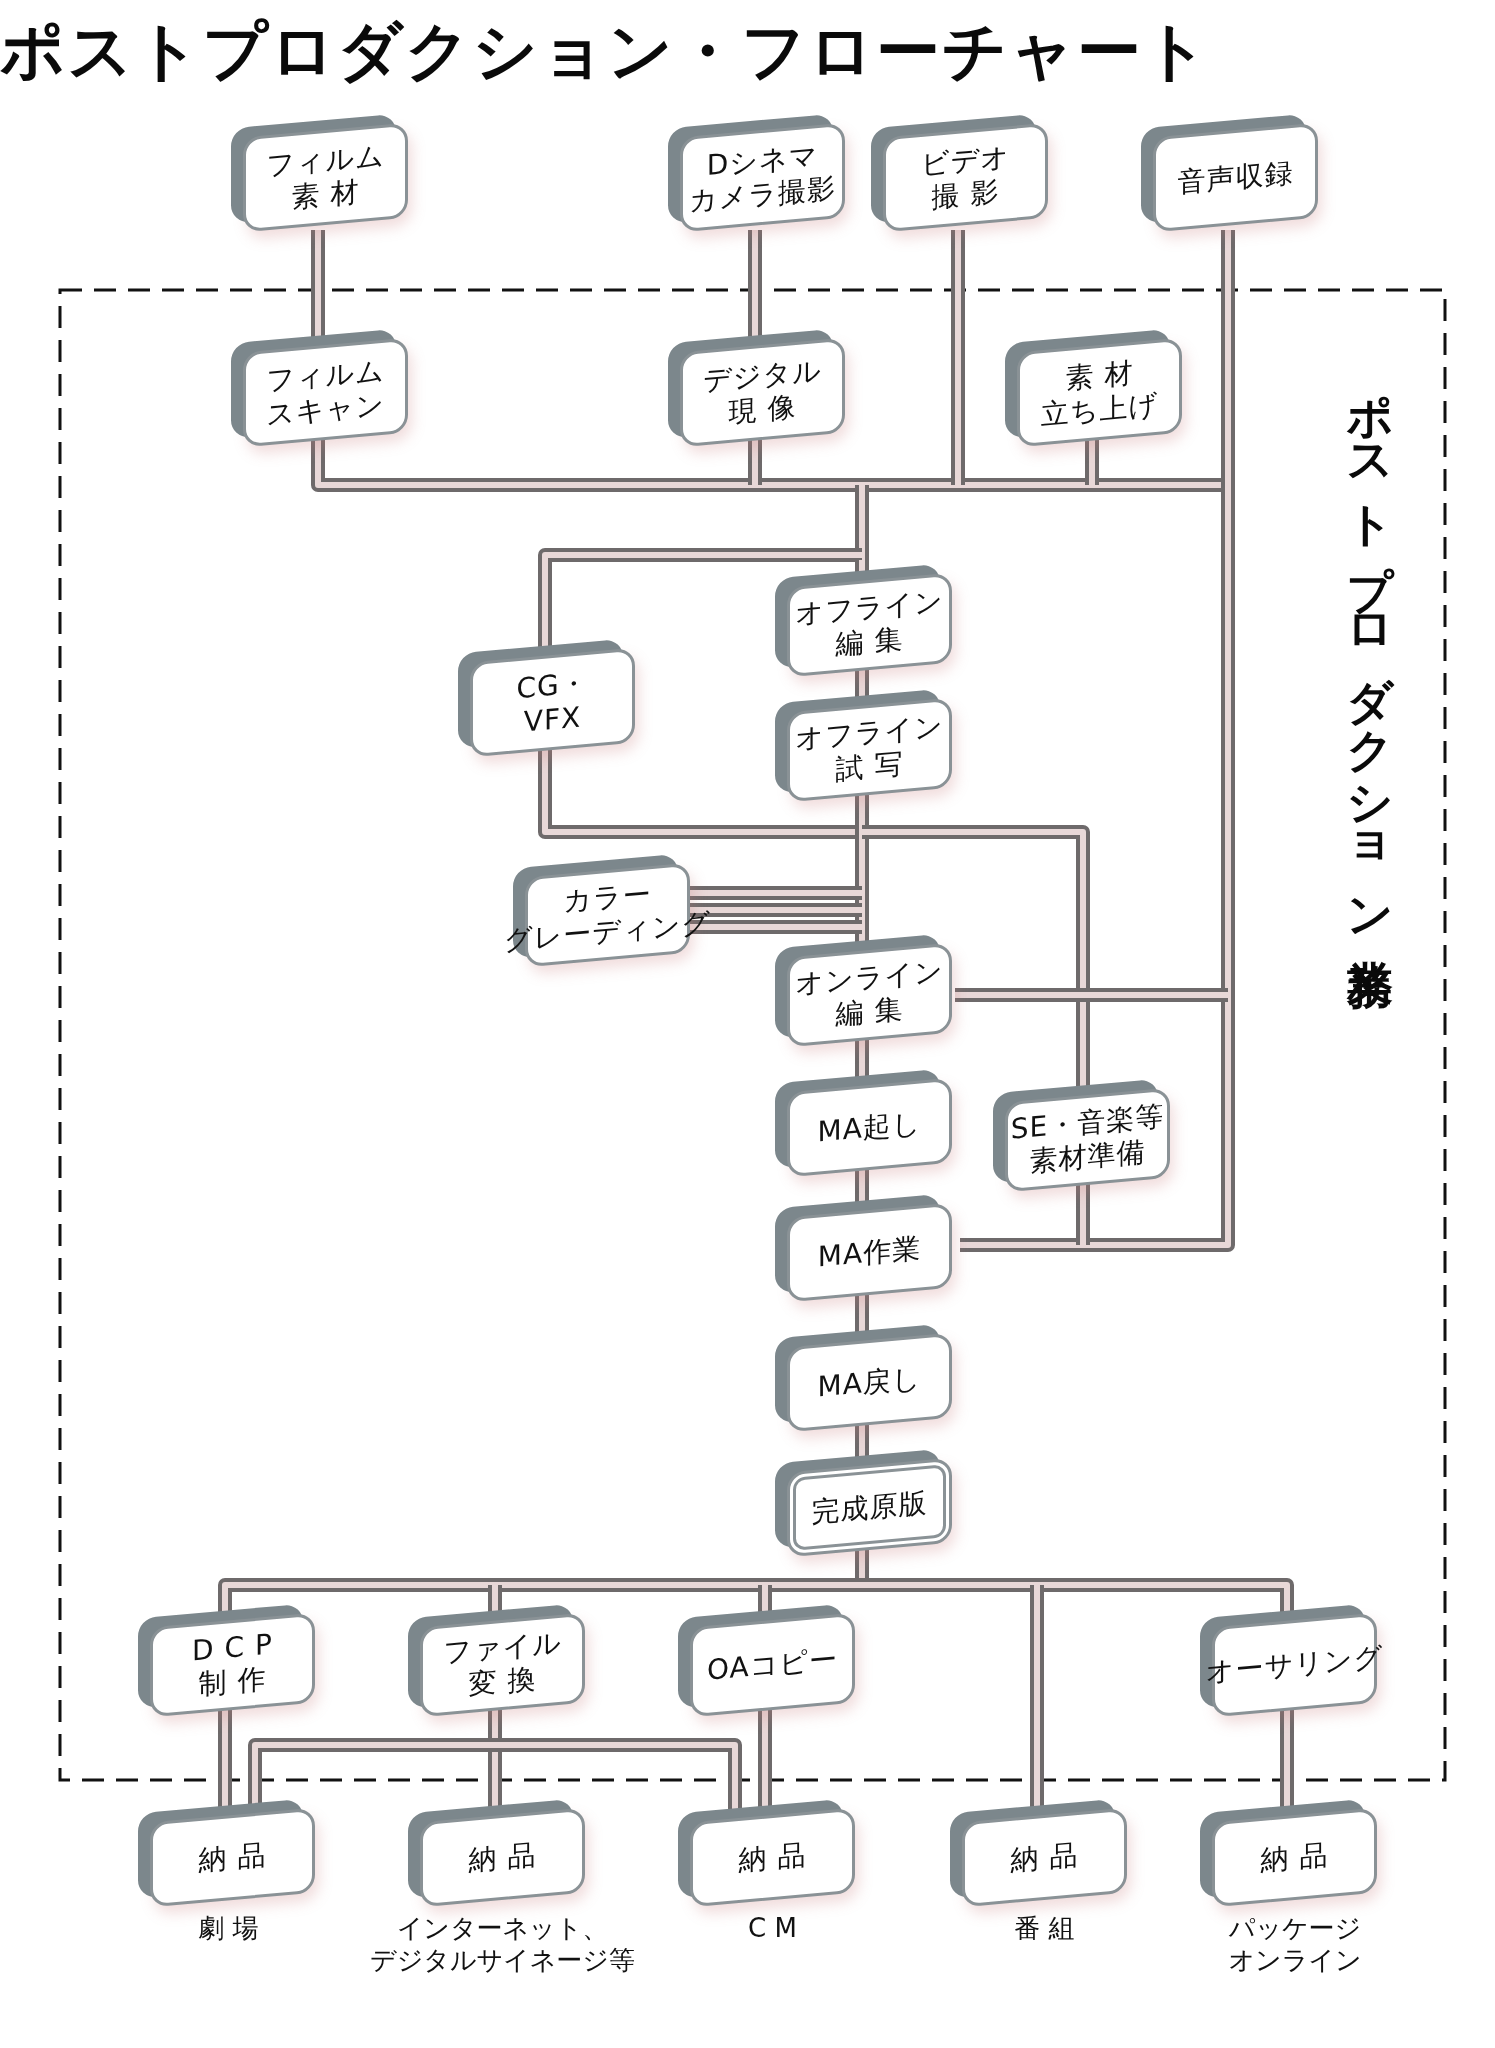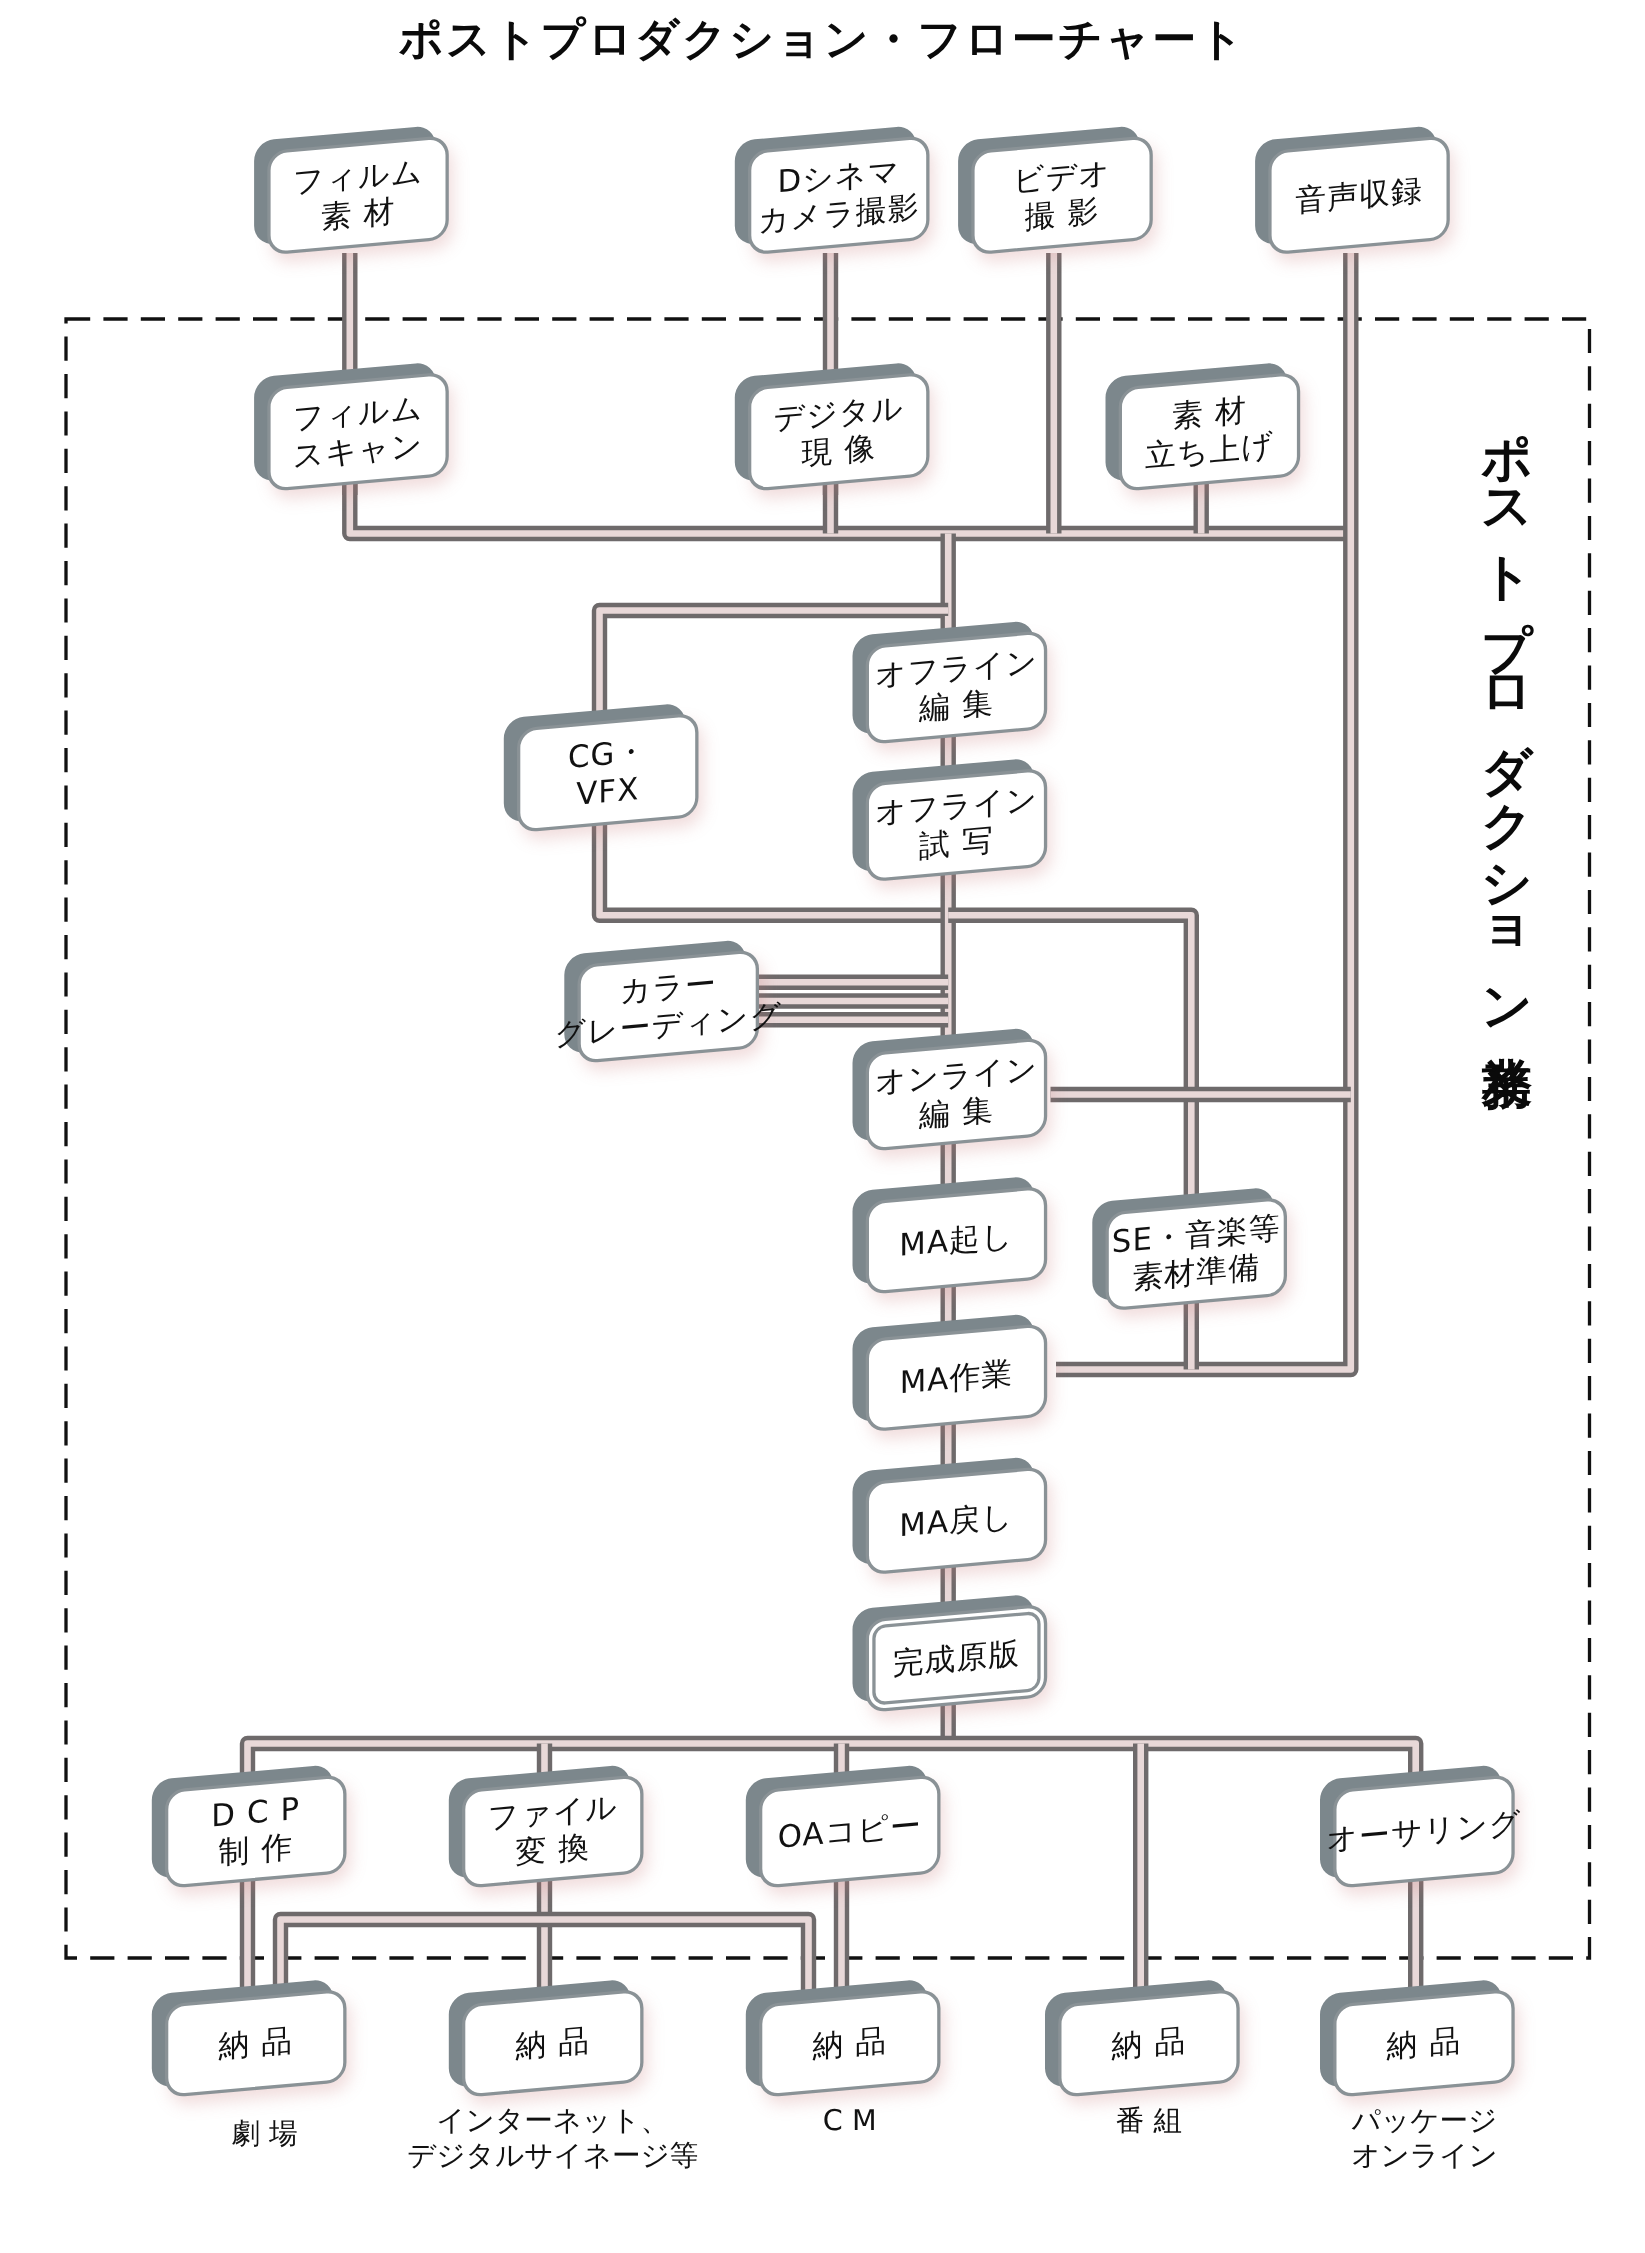--- a/index.html
+++ b/index.html
@@ -1,19 +1,19 @@
 <!DOCTYPE html>
 <html><head>
   <meta charset="utf-8">
   <style>
     html, body { margin: 0; padding: 0; background: #ffffff; }
     body { width: 1495px; height: 2048px; position: relative; overflow: hidden;
            font-family: "DejaVu Sans", sans-serif; color: #111; }
-    .title { position: absolute; left: 0; top: 8px; width: 1495px; text-align: center;
-             font-family: "DejaVu Sans", sans-serif; font-weight: bold; font-size: 40px;
+    .title { position: absolute; left: 0; top: 8px; width: 1495px; 
+             font-family: "DejaVu Sans", sans-serif; font-weight: bold; font-size: 64px;
              letter-spacing: 2px; color: #0a0a0a; }
     .side-label { position: absolute; left: 1338px; top: 360px; width: 64px;
                   writing-mode: vertical-rl; font-weight: bold; font-size: 46px;
                   letter-spacing: 4px; color: #0a0a0a; }
     #diagram { position: absolute; left: 0; top: 0; }
     .node { position: absolute; }
     .node .body { position: absolute; inset: 0; border-radius: 18px; background: #fff;
                   border: 3px solid #8a9296; box-sizing: border-box;
                   display: flex; flex-direction: column; align-items: center; justify-content: center;
                   transform: skewY(-5deg); box-shadow: -12px -10px 0 0 #7c878c, 4px 8px 14px rgba(200,120,120,0.25); }
@@ -224,21 +224,21 @@
         <div class="line">納 品</div>
       </div>
     </div>
     <div class="node" style="left: 1212px; top: 1815px; width: 165px; height: 85px;">
       <div class="body">
         <div class="line">納 品</div>
       </div>
     </div>
   </div>
 <div id="captions">
-    <div class="caption" style="left: 168px; top: 1912px; width: 145px; margin-top: 12px;">
+    <div class="caption" style="left: 156px; top: 1912px; width: 145px;">
       <div>劇 場</div>
     </div>
     <div class="caption" style="left: 360px; top: 1912px; width: 285px; text-align: center;">
       <div>インターネット、</div>
       <div>デジタルサイネージ等</div>
     </div>
     <div class="caption" style="left: 700px; top: 1912px; width: 145px;">
       <div>C M</div>
     </div>
     <div class="caption" style="left: 972px; top: 1912px; width: 145px;">

